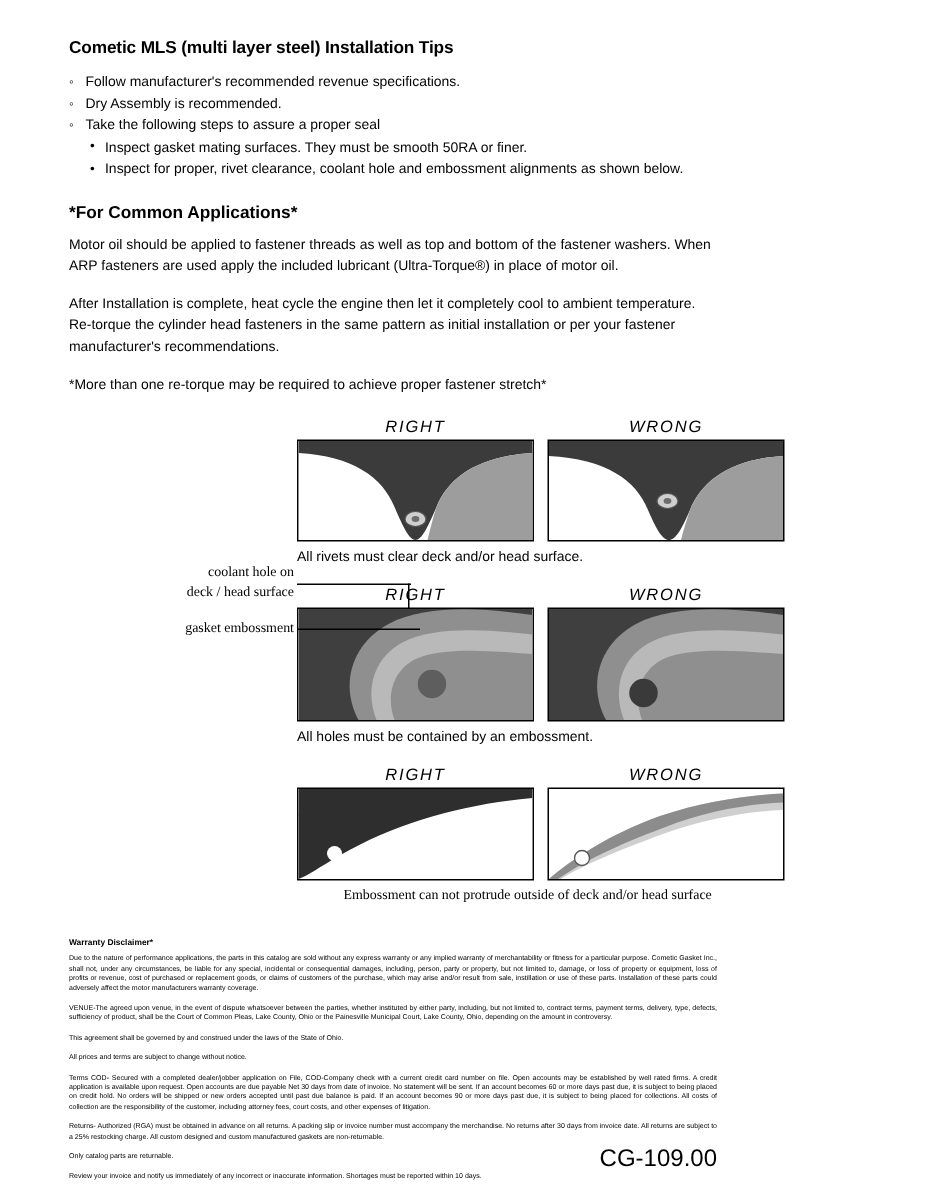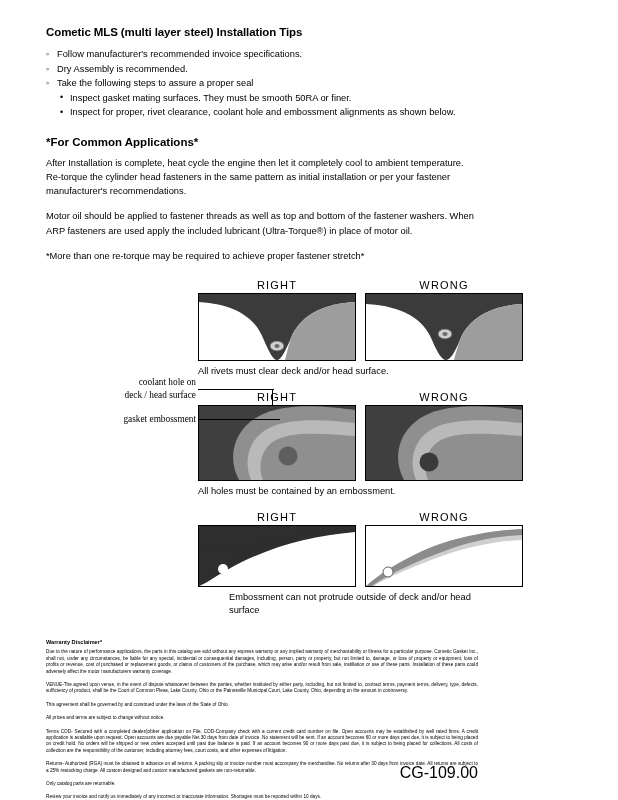--- a/index.html
+++ b/index.html
@@ -80,20 +80,21 @@
 
   
   .figures {
     margin-top: 16px;
   }
   .fig-row {
     display: flex;
     gap: 9px;
     justify-content: flex-start;
     margin-left: 152px;
+    font-style: italic;
   }
   .fig-col {
     width: 158px;
   }
   .fig-label {
     text-align: center;
     font-size: 11px;
     letter-spacing: 1.2px;
     margin-bottom: 2px;
   }
@@ -112,20 +113,21 @@
   .fig-box.short {
     height: 62px;
   }
   .caption {
     font-size: 9.3px;
     line-height: 13px;
     margin: 4px 0 13px 152px;
   }
   .caption.indent2 {
     margin-left: 183px;
+    font-family: Liberation Serif, serif;
   }
 
   
   .annot-wrap {
     position: relative;
   }
   .annot {
     position: absolute;
     font-size: 9.3px;
     text-align: right;
@@ -162,33 +164,33 @@
   }
 </style>
 </head>
 <body>
 
 <div class="page">
 
   <h1 class="title">Cometic MLS (multi layer steel) Installation Tips</h1>
 
   <ul class="bullets">
-    <li>Follow manufacturer's recommended invoice specifications.</li>
+    <li>Follow manufacturer's recommended revenue specifications.</li>
     <li>Dry Assembly is recommended.</li>
     <li>Take the following steps to assure a proper seal</li>
   </ul>
   <ul class="subbullets">
     <li>Inspect gasket mating surfaces.  They must be smooth 50RA or finer.</li>
     <li>Inspect for proper, rivet clearance, coolant hole and embossment alignments as shown below.</li>
   </ul>
 
   <h2 class="subhead">*For Common Applications*</h2>
 
+  <p class="body">Motor oil should be applied to fastener threads as well as top and bottom of the fastener washers.  When ARP fasteners are used apply the included lubricant (Ultra-Torque®) in place of motor oil.</p>
   <p class="body">After Installation is complete, heat cycle the engine then let it completely cool to ambient temperature. Re-torque the cylinder head fasteners in the same pattern as initial installation or per your fastener manufacturer's recommendations.</p>
-  <p class="body">Motor oil should be applied to fastener threads as well as top and bottom of the fastener washers.  When ARP fasteners are used apply the included lubricant (Ultra-Torque®) in place of motor oil.</p>
   <p class="body last">*More than one re-torque may be required to achieve proper fastener stretch*</p>
 
   <div class="figures annot-wrap">
 
     <div class="fig-row">
       <div class="fig-col">
         <div class="fig-label">RIGHT</div>
         <div class="fig-box">
           <svg width="156" height="66" viewBox="0 0 156 66">
             <rect x="0" y="0" width="156" height="66" fill="#ffffff"></rect>

